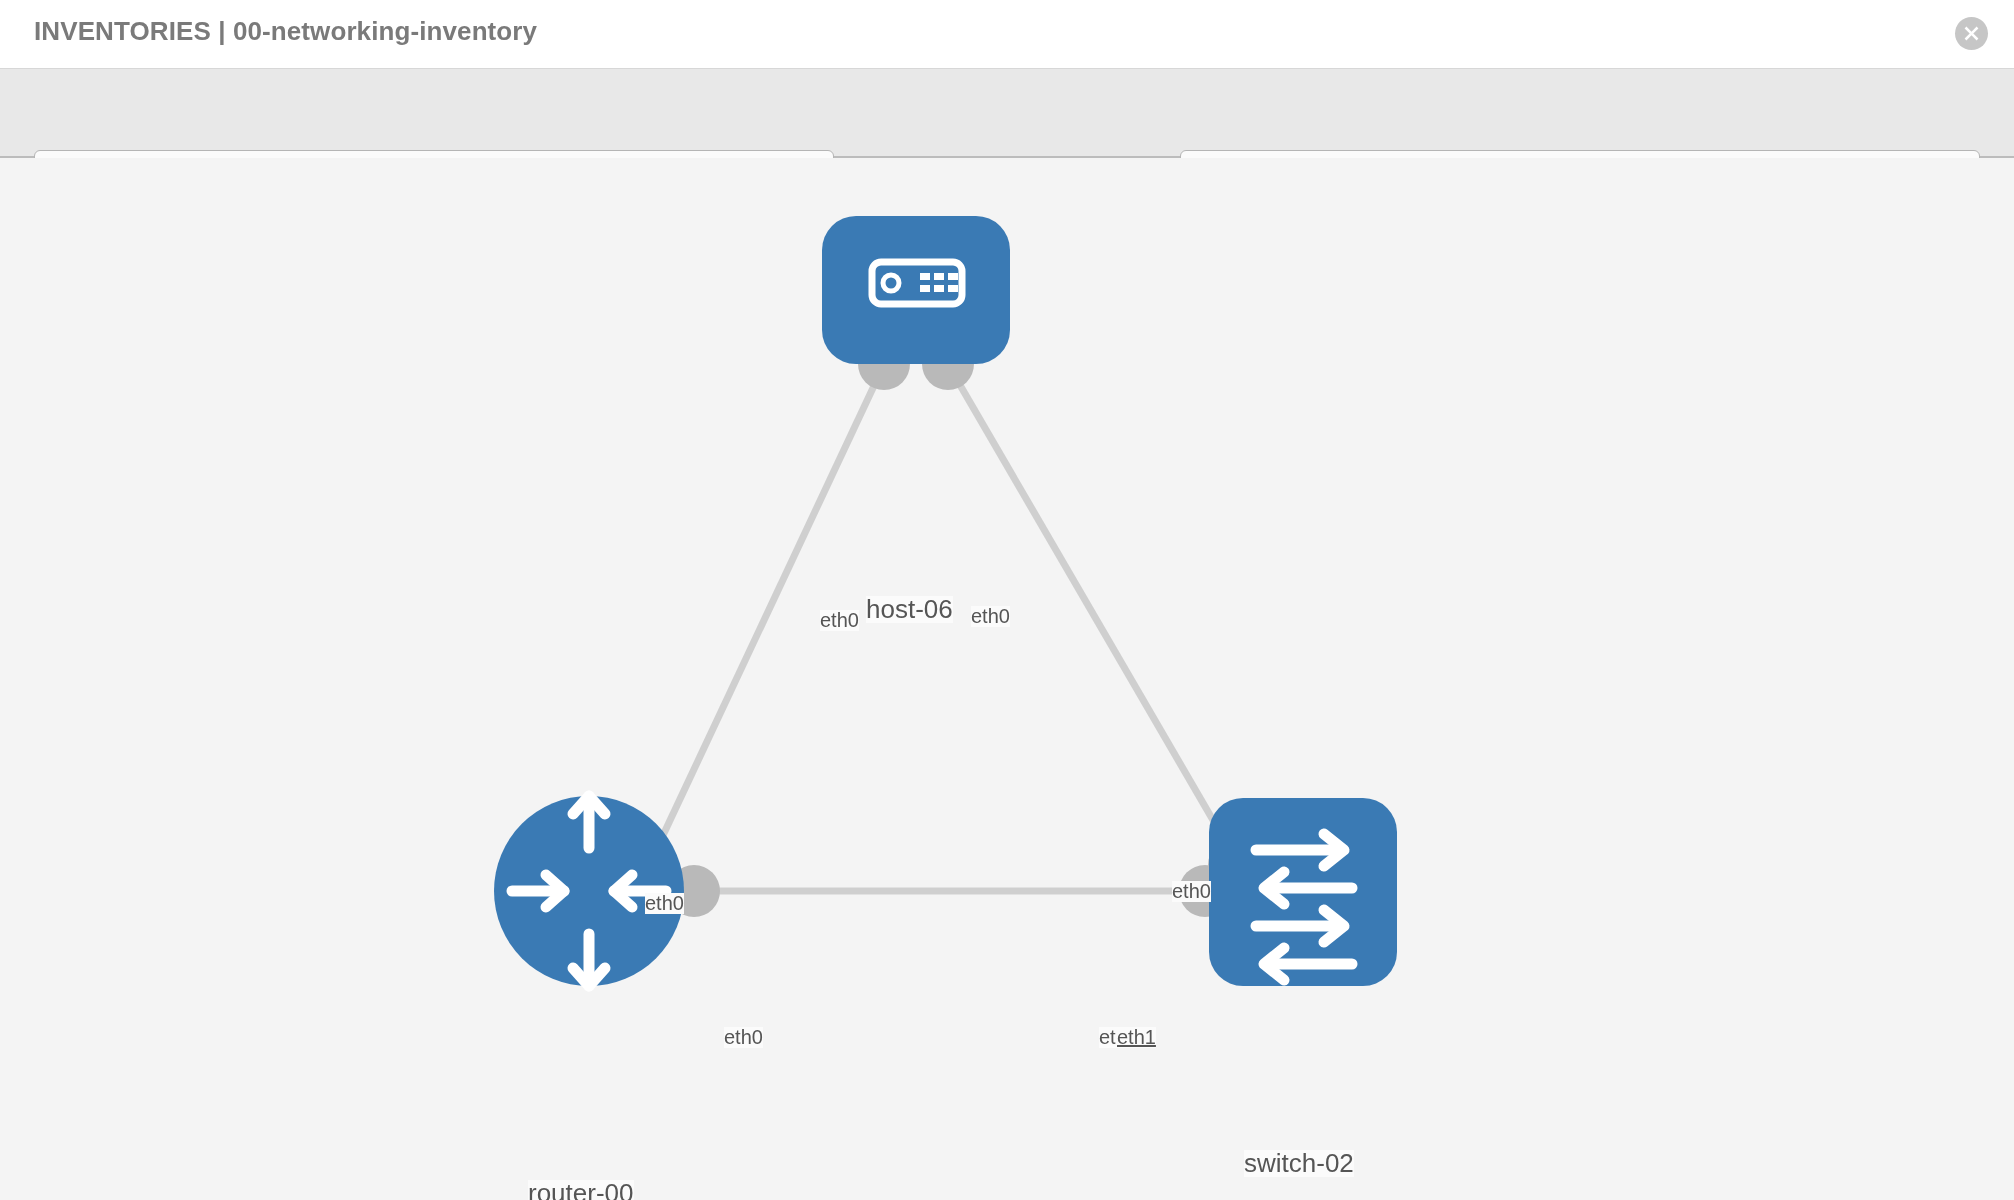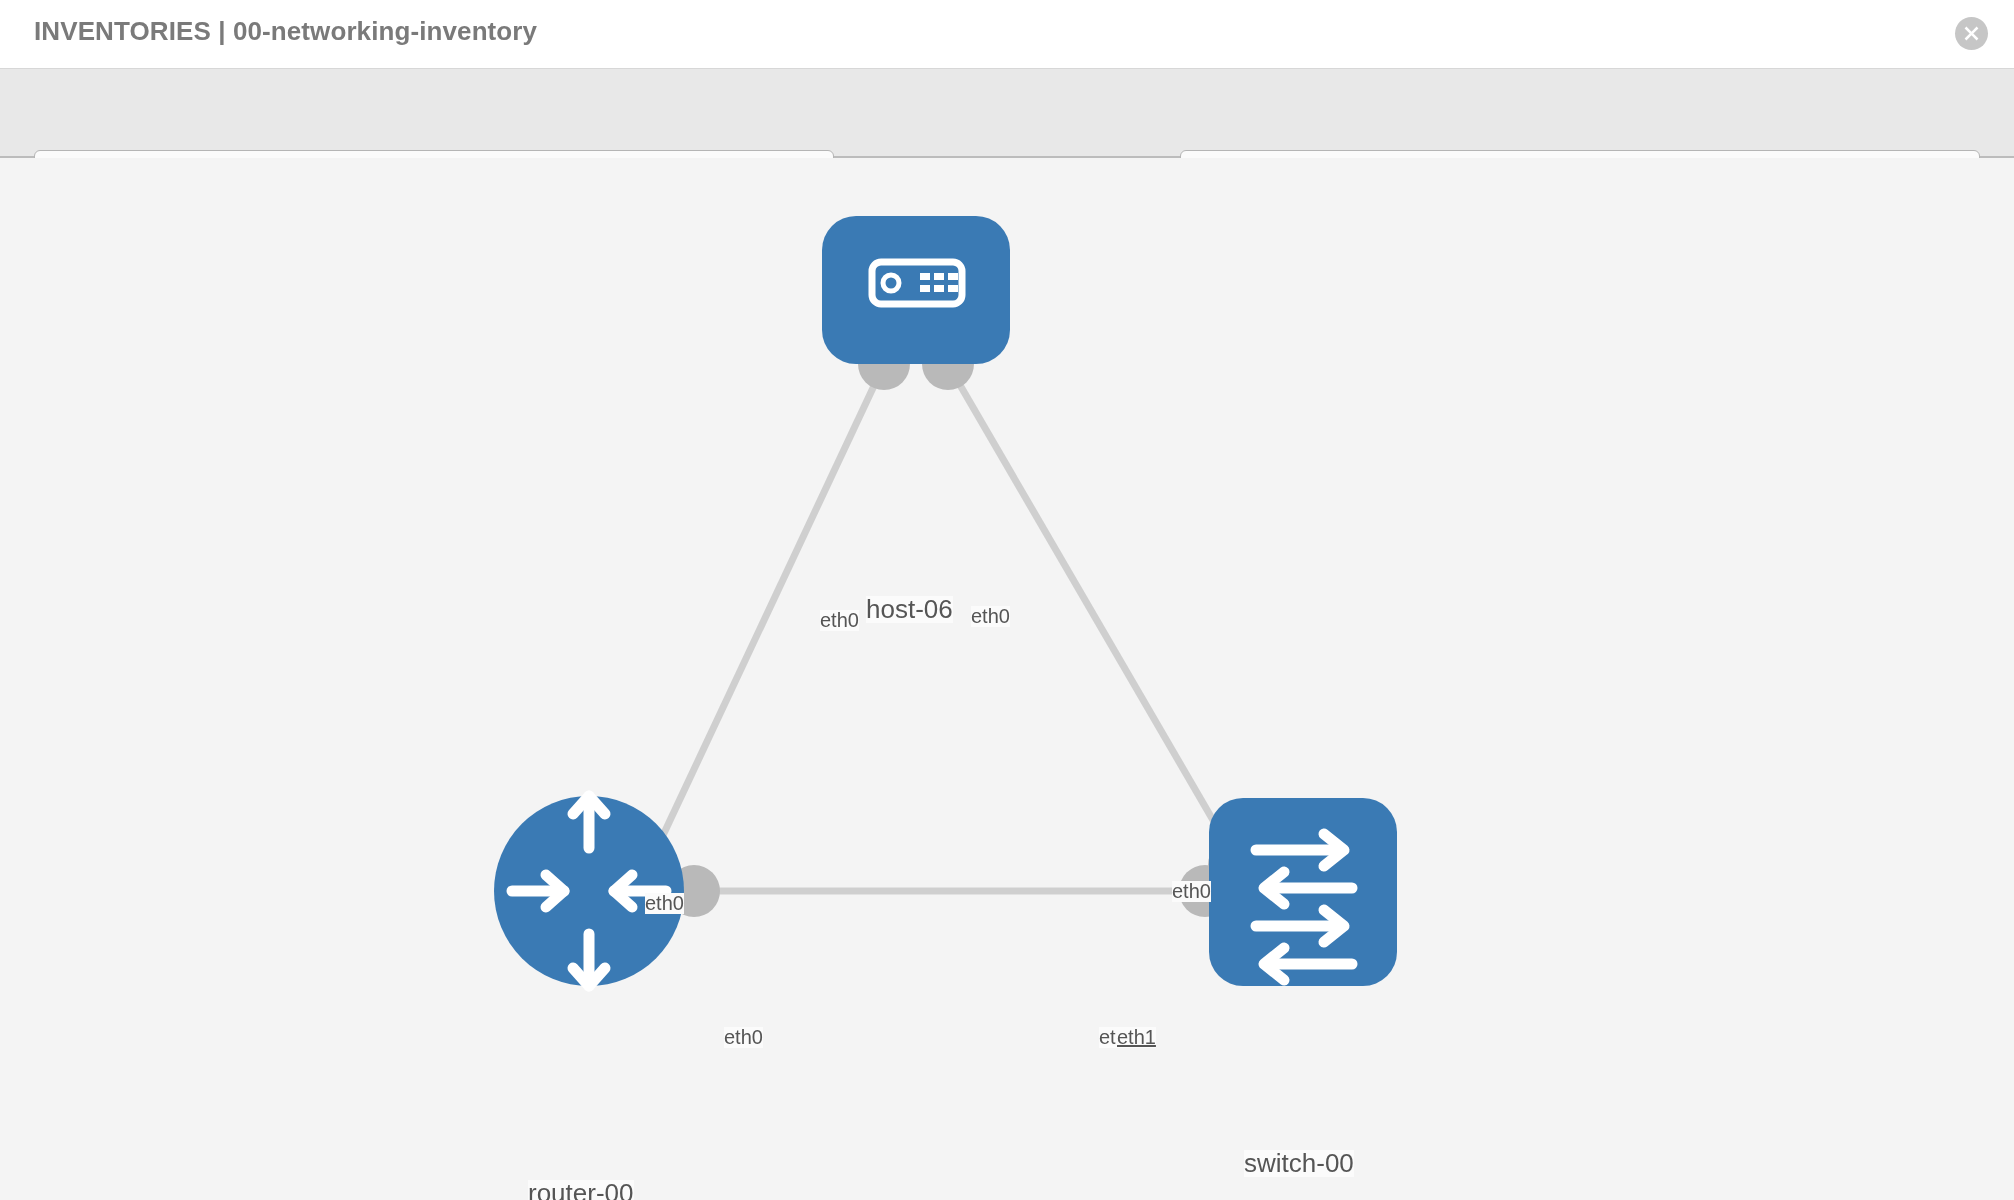--- a/index.html
+++ b/index.html
@@ -210,16 +210,16 @@
     <div class="edge-label" style="left:820px; top:452px;">eth0</div>
     <div class="edge-label" style="left:971px; top:448px;">eth0</div>
     <div class="edge-label" style="left:645px; top:735px;">eth0</div>
     <div class="edge-label" style="left:1172px; top:723px;">eth0</div>
     <div class="edge-label" style="left:724px; top:869px;">eth0</div>
     <div class="edge-label" style="left:1099px; top:869px;">eth0</div>
     <div class="edge-label" style="left:1117px; top:869px;text-decoration:underline;">eth1</div>
 
     <div class="node-label" style="left:866px; top:438px;">host-06</div>
     <div class="node-label" style="left:528px; top:1022px;">router-00</div>
-    <div class="node-label" style="left:1244px; top:992px;">switch-00</div>
+    <div class="node-label" style="left:1244px; top:992px;">switch-02</div>
 
   </div>
 </div>
 
 </body></html>

